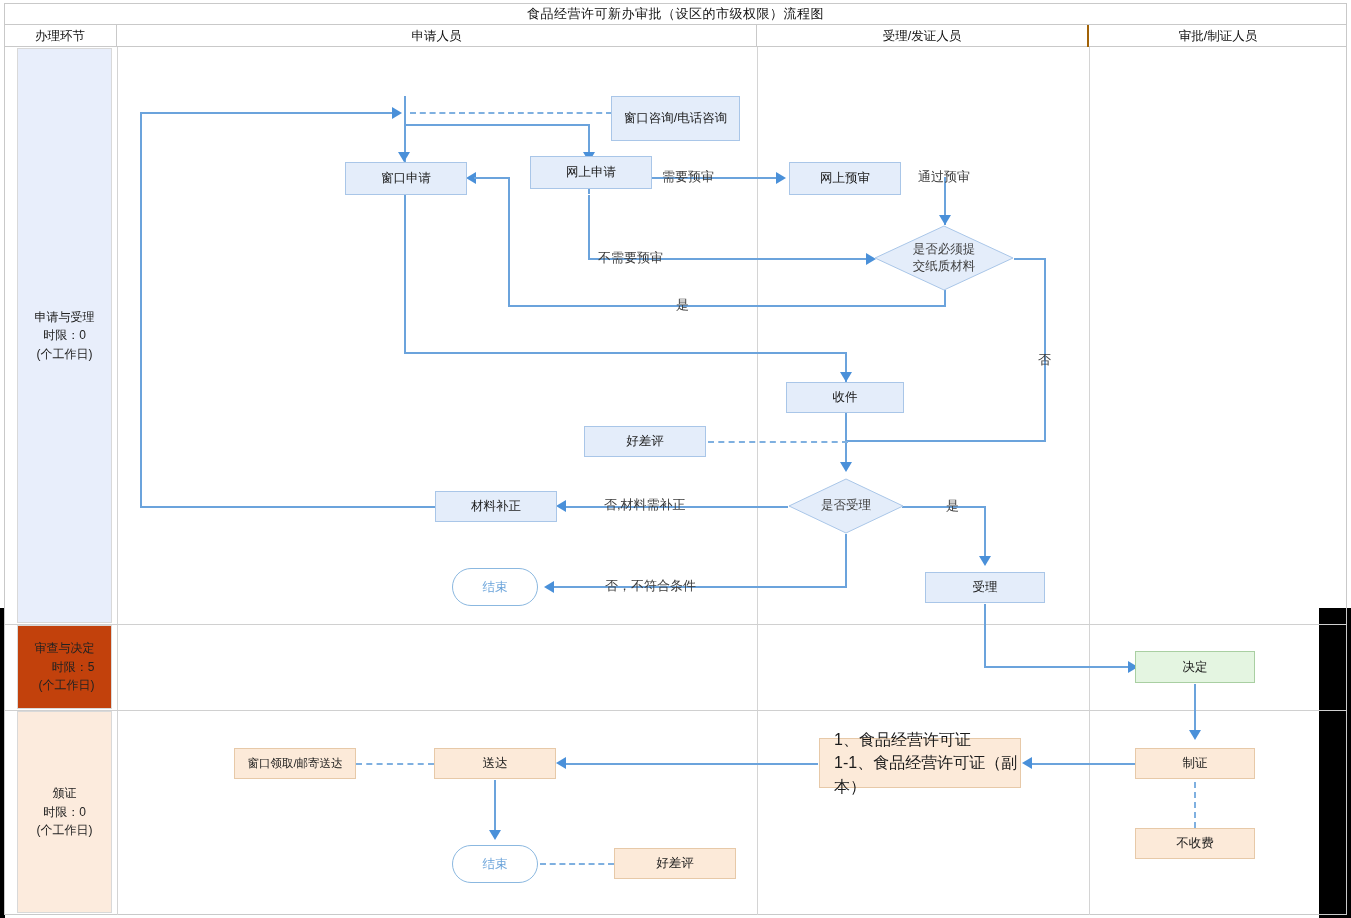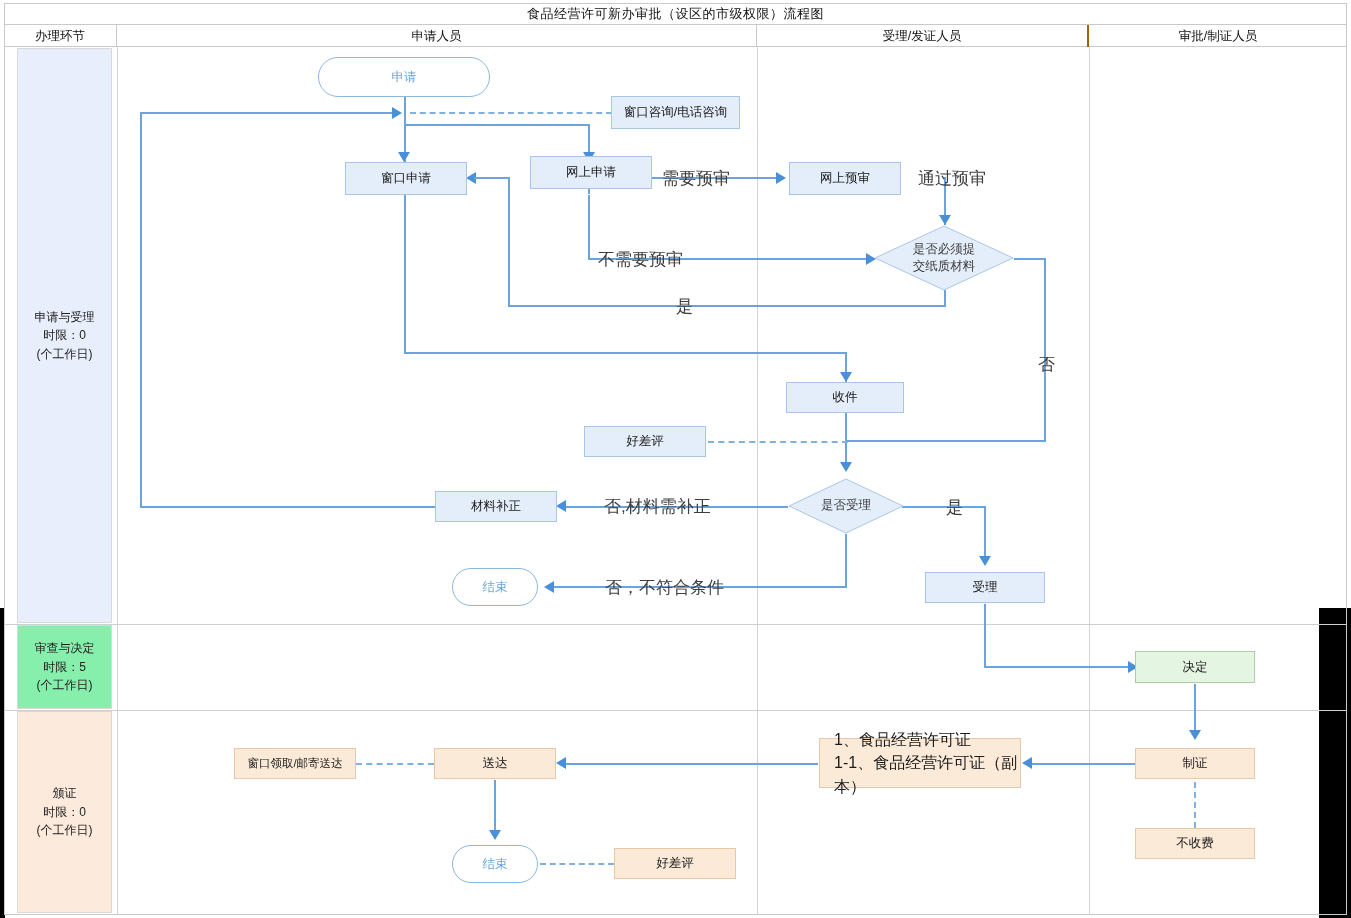--- a/index.html
+++ b/index.html
@@ -47,21 +47,21 @@
   .seg{position:absolute;background:#6ba3dc;}
   .seg.h{height:2px;}
   .seg.v{width:2px;}
   .dash-h{position:absolute;height:0;border-top:2px dashed #7fb0e0;}
   .dash-v{position:absolute;width:0;border-left:2px dashed #7fb0e0;}
   .arrow{position:absolute;width:0;height:0;}
   .ar-r{border-top:6px solid transparent;border-bottom:6px solid transparent;border-left:10px solid #4a90d9;}
   .ar-l{border-top:6px solid transparent;border-bottom:6px solid transparent;border-right:10px solid #4a90d9;}
   .ar-d{border-left:6px solid transparent;border-right:6px solid transparent;border-top:10px solid #4a90d9;}
 
-  .elabel{position:absolute;font-size:17px;color:#3d3d3d;background:transparent;
+  .elabel{position:absolute;font-size:13px;color:#3d3d3d;background:transparent;
           white-space:nowrap;line-height:1;}
   .elabel.vert{writing-mode:vertical-rl;}
 
   
   .strip{position:absolute;background:#000;}
 </style>
 </head>
 <body>
 
 <div id="page">
@@ -87,21 +87,21 @@
   <div class="hline" style="left:5px;top:624px;width:1342px;"></div>
   <div class="hline" style="left:5px;top:710px;width:1342px;"></div>
 
   <div class="stage" style="top:48px;height:575px;background:#e8eefb;">
     <div>
       <span>申请与受理</span>
       <span>时限：0</span>
       <span>(个工作日)</span>
     </div>
   </div>
-  <div class="stage" style="top:625px;height:84px;background:#86efac;">
+  <div class="stage" style="top:625px;height:84px;background:#c2410c;text-align:right;">
     <div>
       <span>审查与决定</span>
       <span>时限：5</span>
       <span>(个工作日)</span>
     </div>
   </div>
   <div class="stage" style="top:711px;height:202px;background:#fcebdd;">
     <div>
       <span>颁证</span>
       <span>时限：0</span>
@@ -187,23 +187,22 @@
   <div class="seg h" style="left:566px;top:763px;width:252px;"></div>
   <div class="arrow ar-l" style="left:556px;top:757px;"></div>
 
   <div class="dash-h" style="left:356px;top:763px;width:78px;"></div>
 
   <div class="seg v" style="left:494px;top:780px;height:56px;"></div>
   <div class="arrow ar-d" style="left:489px;top:830px;"></div>
 
   <div class="dash-h" style="left:540px;top:863px;width:74px;"></div>
 
-  <div class="node n-term" style="left:318px;top:57px;width:172px;height:40px;">申请</div>
-
-  <div class="node n-blue" style="left:611px;top:96px;width:129px;height:33px;">窗口咨询/电话咨询</div>
+
+  <div class="node n-blue" style="left:611px;top:96px;width:129px;height:45px;">窗口咨询/电话咨询</div>
 
   <div class="node n-blue" style="left:345px;top:162px;width:122px;height:33px;">窗口申请</div>
 
   <div class="node n-blue" style="left:530px;top:156px;width:122px;height:33px;">网上申请</div>
 
   <div class="node n-blue" style="left:789px;top:162px;width:112px;height:33px;">网上预审</div>
 
   <div class="diamond" style="left:874px;top:225px;width:140px;height:66px;">
     <svg width="140" height="66" viewBox="0 0 140 66" style="display:block;">
       <polygon points="70,1 139,33 70,65 1,33" fill="#e4edfa" stroke="#a9c6e8" stroke-width="1"></polygon>

